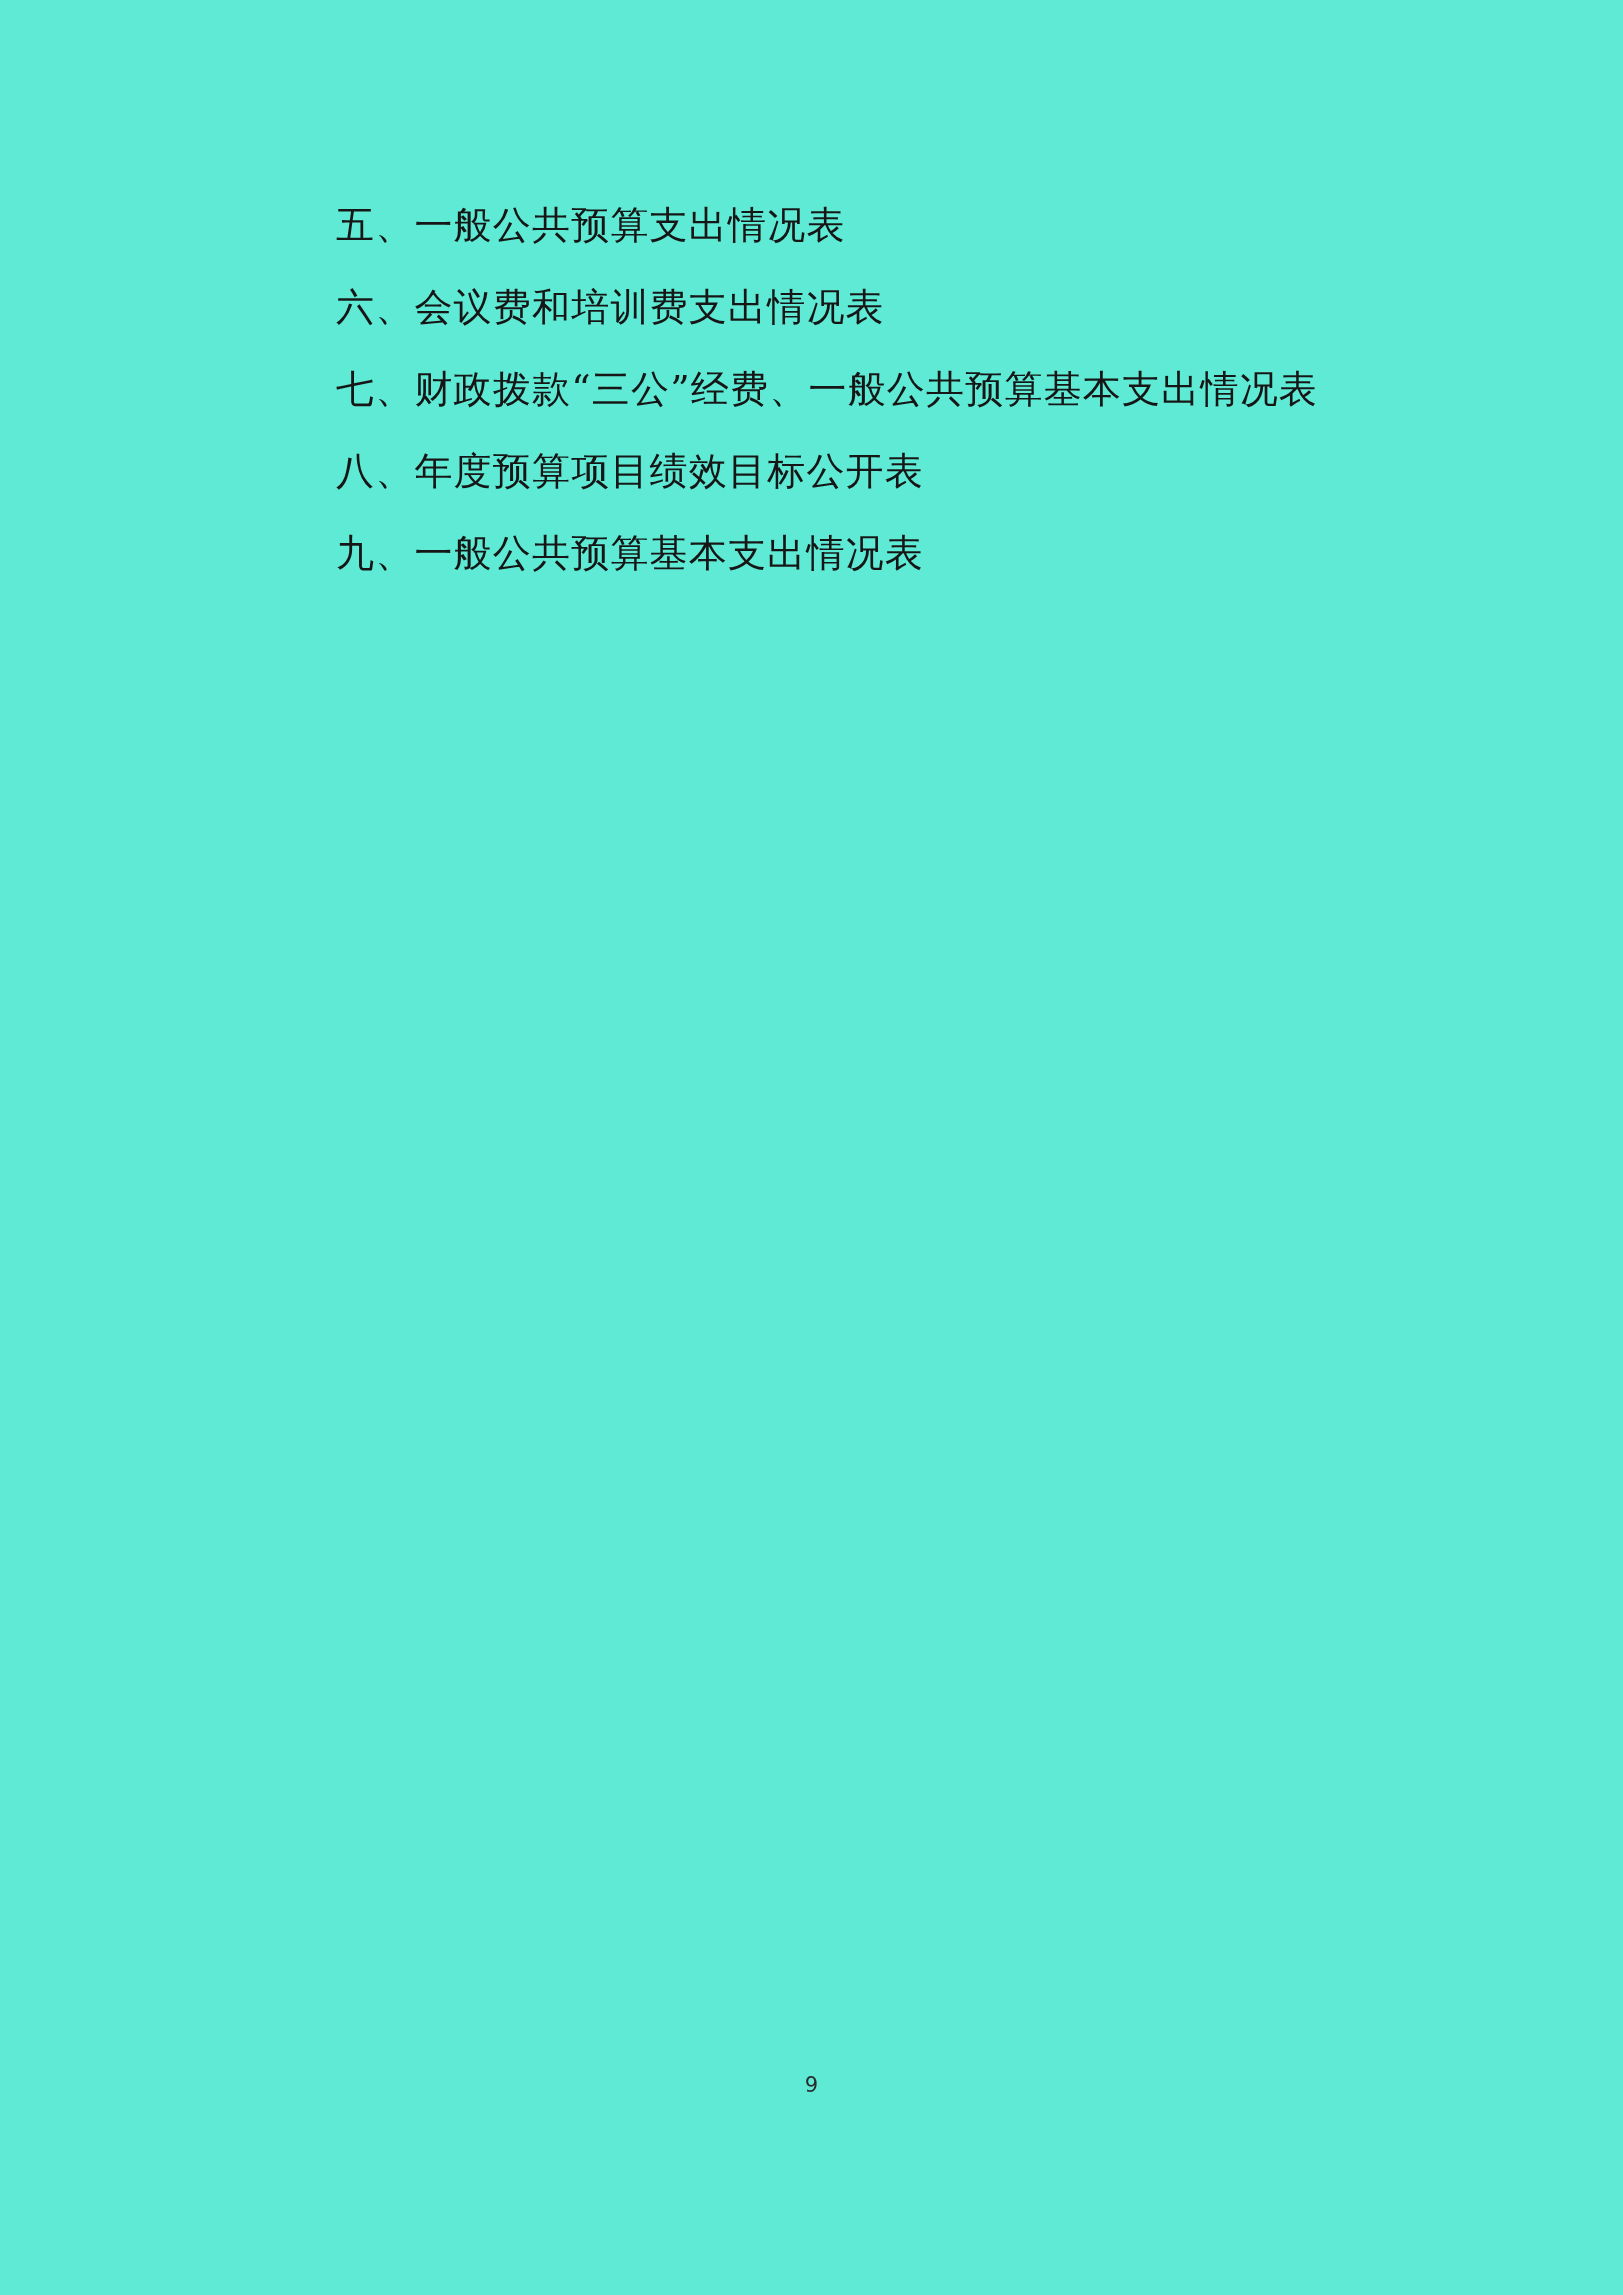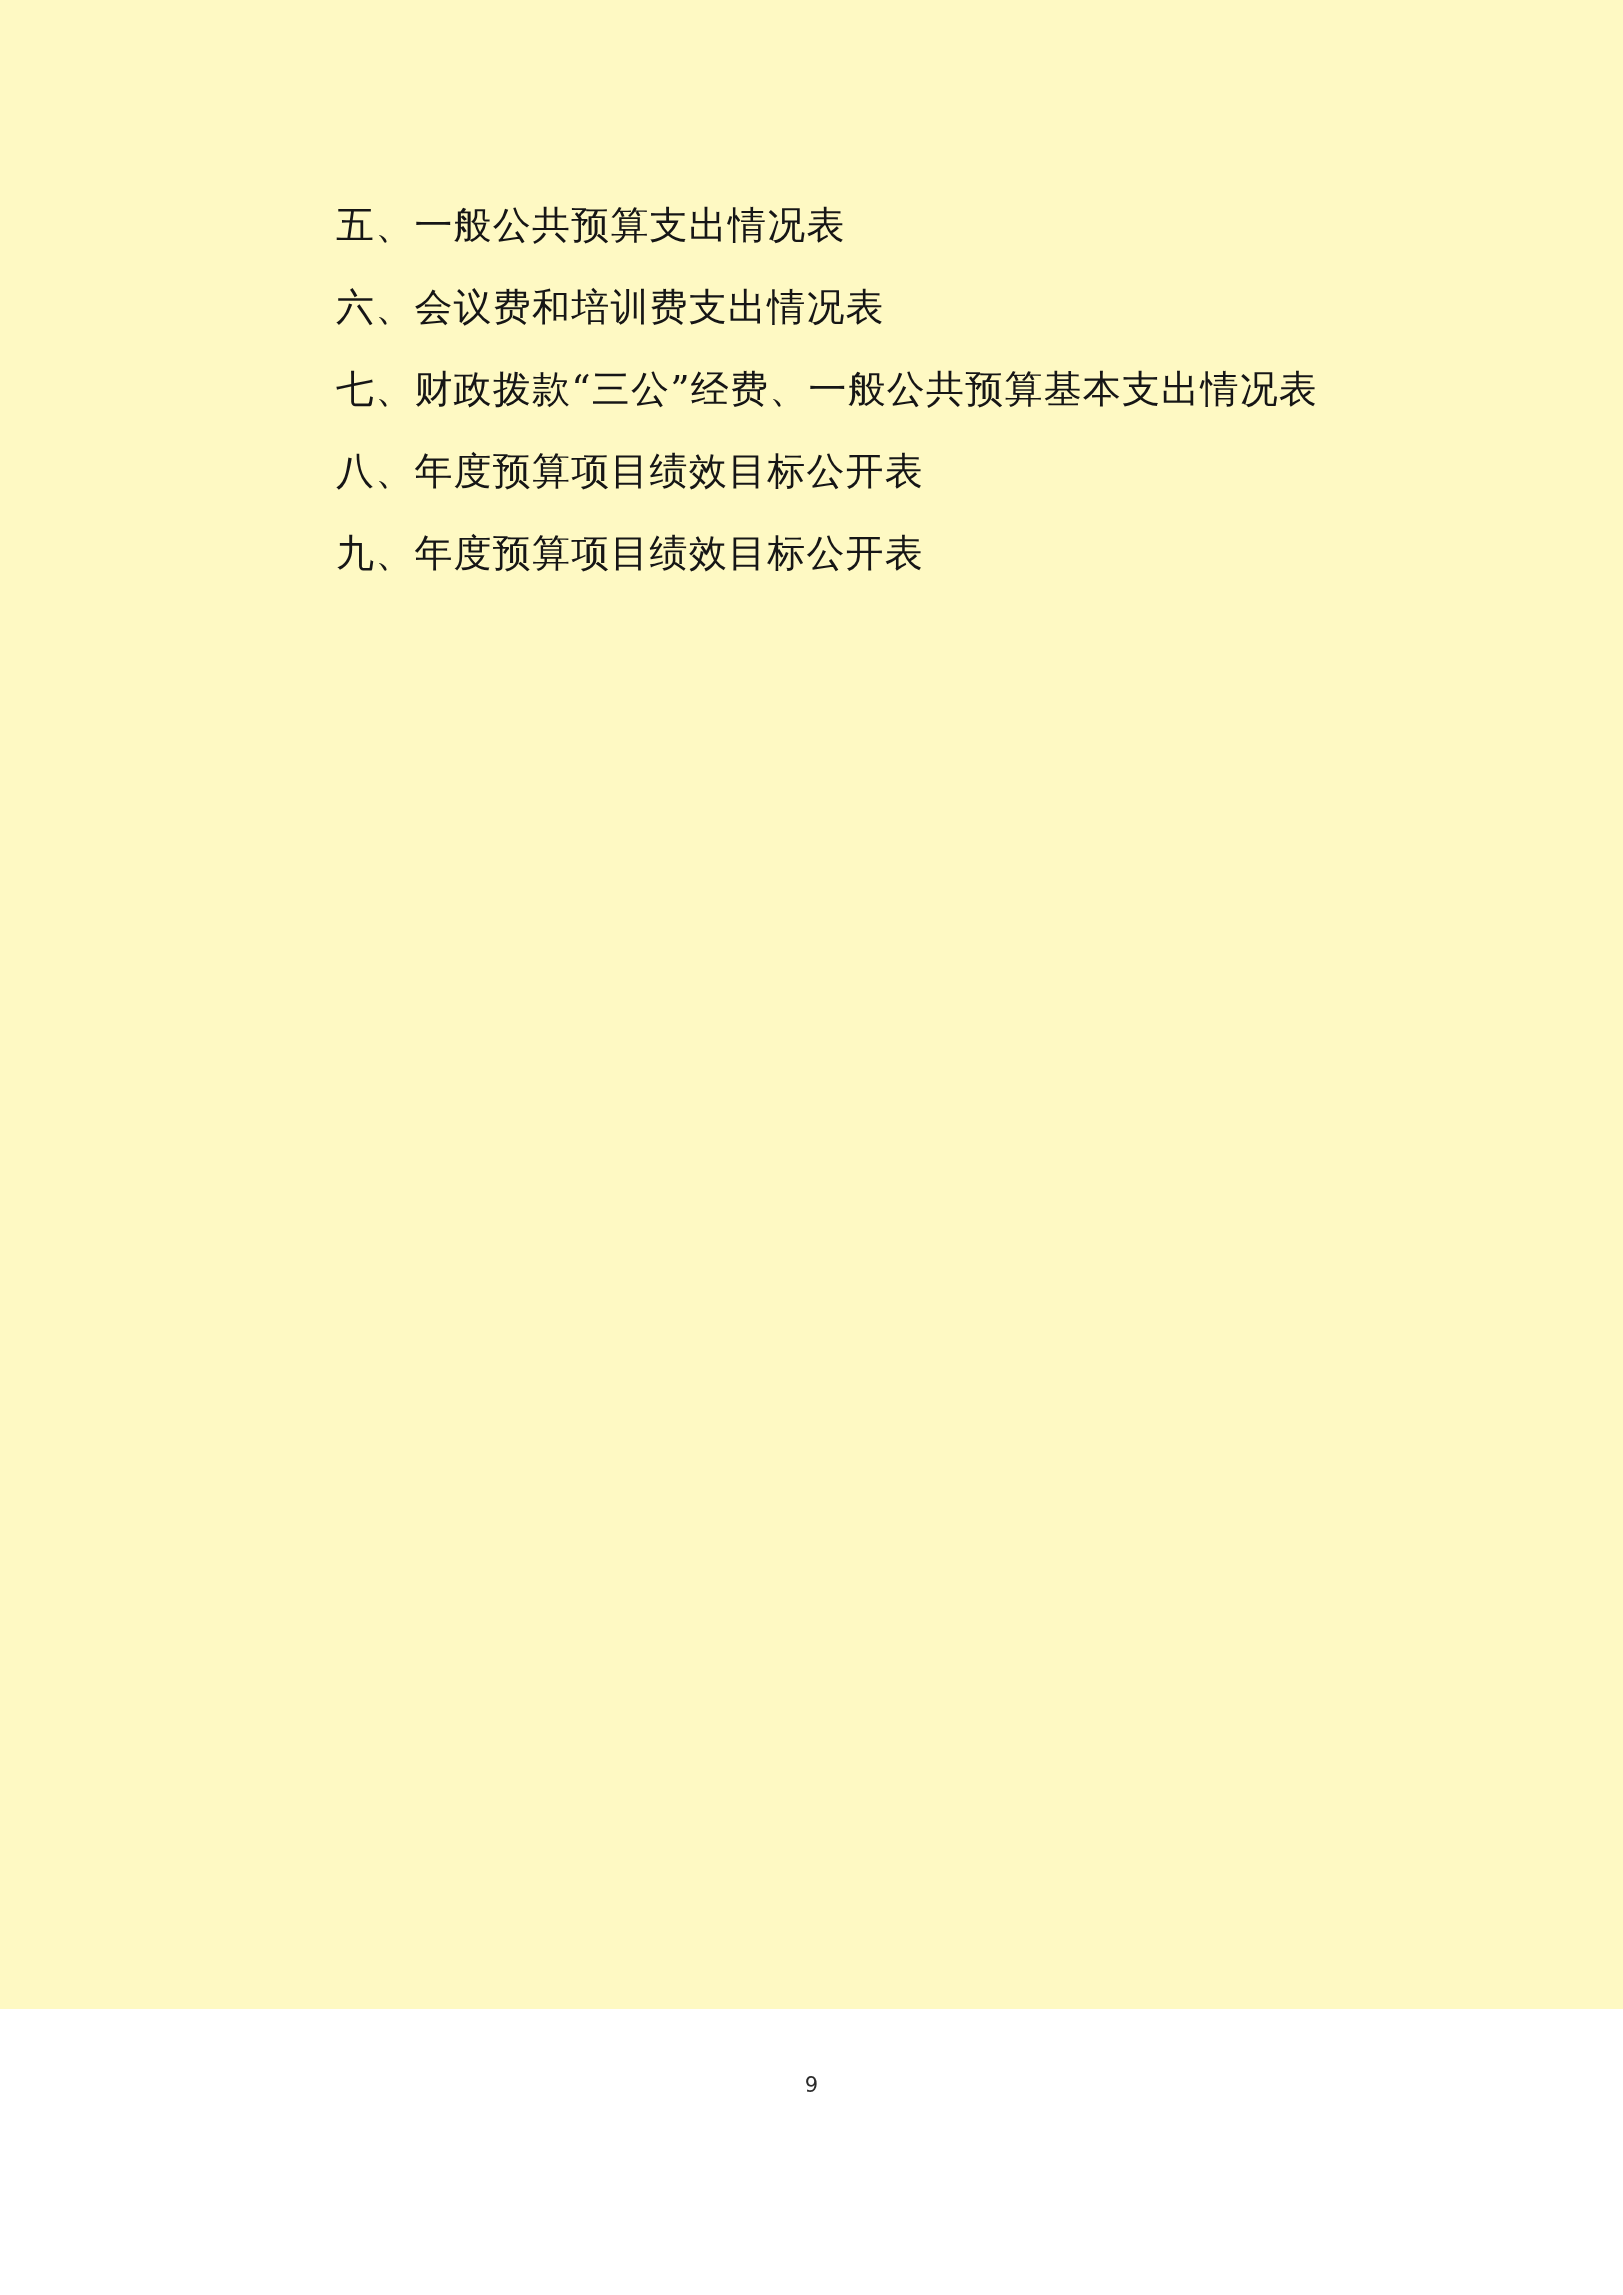--- a/index.html
+++ b/index.html
@@ -12,22 +12,22 @@
     height: 2295px;
     position: relative;
     font-family: "DejaVu Serif", "Liberation Serif", serif;
     color: #1a1a1a;
   }
   .page {
     position: absolute;
     top: 0;
     left: 0;
     width: 1623px;
-    height: 2009px;
-    background: #fef9c3;
+    height: 2295px;
+    background: #5eead4;
     box-sizing: border-box;
   }
   .content {
     position: absolute;
     left: 336px;
     top: 184px;
     width: 1043px;
   }
   .doc-line {
     font-size: 38px;
@@ -62,21 +62,21 @@
 <body>
 
 <div class="page">
 
   <div class="content">
 
     <div class="doc-line">五、一般公共预算支出情况表</div>
     <div class="doc-line">六、会议费和培训费支出情况表</div>
     <div class="doc-line">七、财政拨款“三公”经费、一般公共预算基本支出情况表</div>
     <div class="doc-line">八、年度预算项目绩效目标公开表</div>
-    <div class="doc-line">九、年度预算项目绩效目标公开表</div>
+    <div class="doc-line">九、一般公共预算基本支出情况表</div>
 
     <div class="spacer"></div>
 
 
   </div>
 
   <div class="page-number">9</div>
 
 </div>
 

